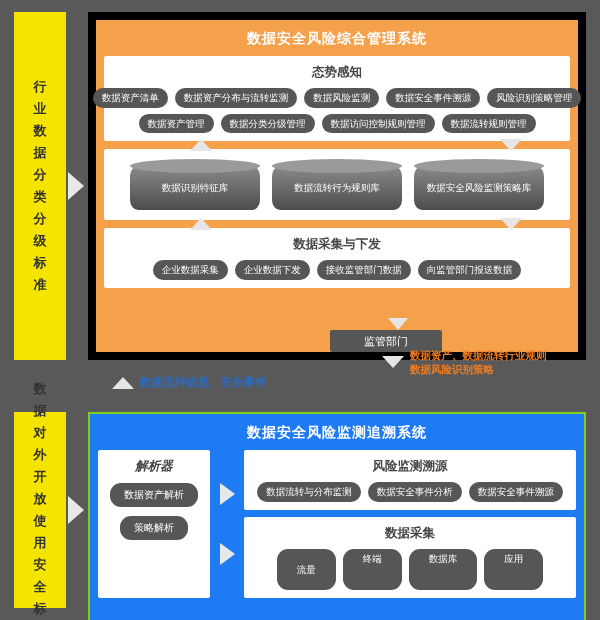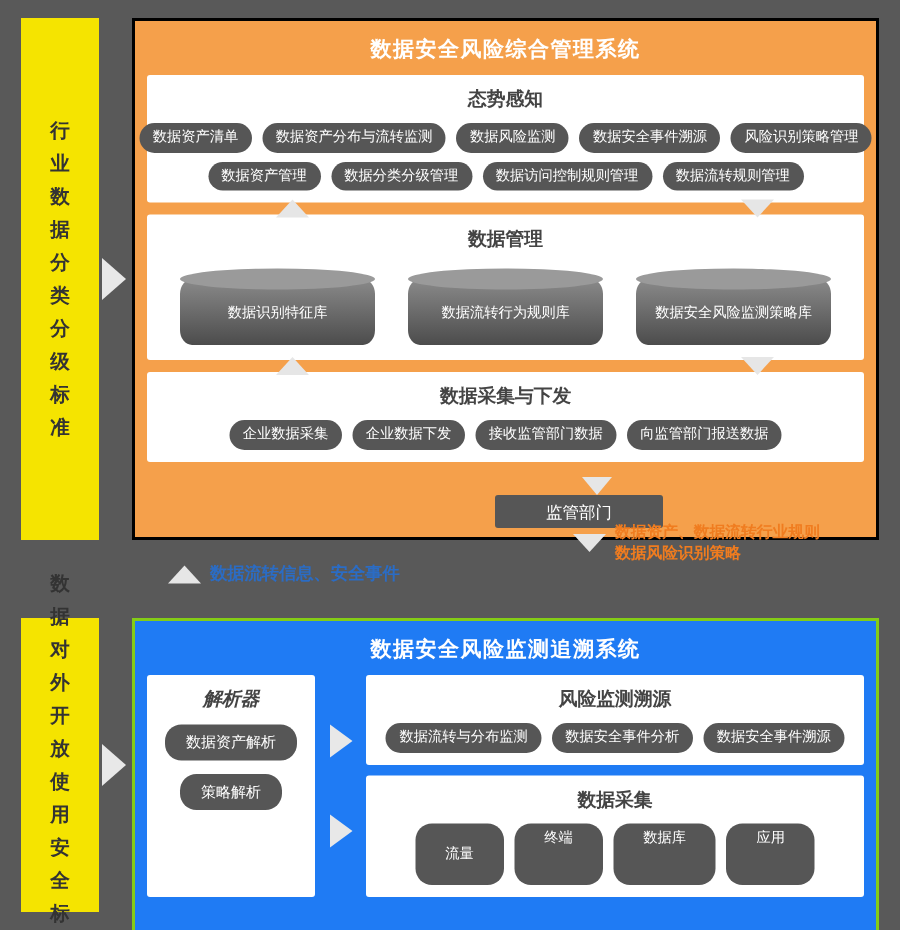--- a/index.html
+++ b/index.html
@@ -40,21 +40,21 @@
   }
   #arrow-top { left: 68px; top: 172px; }
   #arrow-bottom { left: 68px; top: 496px; }
 
   
   #panel-top {
     position: absolute;
     left: 88px; top: 12px;
     width: 498px; height: 348px;
     background: #f5a04b;
-    border: 2px solid #000000;
+    border: 8px solid #000000;
     padding: 8px;
   }
   .panel-title {
     text-align: center;
     color: #fff;
     font-size: 14px;
     font-weight: bold;
     margin: 2px 0 8px;
     letter-spacing: 1px;
   }
@@ -86,21 +86,21 @@
     border-radius: 11px;
     padding: 5px 9px;
     white-space: nowrap;
     line-height: 1;
   }
 
   
   .cyl-row {
     display: flex;
     justify-content: center;
-    gap: 22px;
+    gap: 12px;
     padding: 4px 0 2px;
   }
   .cyl {
     position: relative;
     width: 130px;
     height: 44px;
     background: linear-gradient(#8a8a8a, #4c4c4c);
     border-radius: 8px/10px;
     color: #fff;
     font-size: 9.5px;
@@ -264,21 +264,20 @@
       <div class="chip">数据流转规则管理</div>
     </div>
   </div>
 
   <div class="connector-row">
     <div class="conn arrow-up" style="left:86px;"></div>
     <div class="conn arrow-down" style="left:396px;"></div>
   </div>
 
   <div class="white-box">
-    <div class="box-title">数据管理</div>
     <div class="cyl-row">
       <div class="cyl">
         <span class="cyl-label">数据识别特征库</span>
       </div>
       <div class="cyl">
         <span class="cyl-label">数据流转行为规则库</span>
       </div>
       <div class="cyl">
         <span class="cyl-label">数据安全风险监测策略库</span>
       </div>

